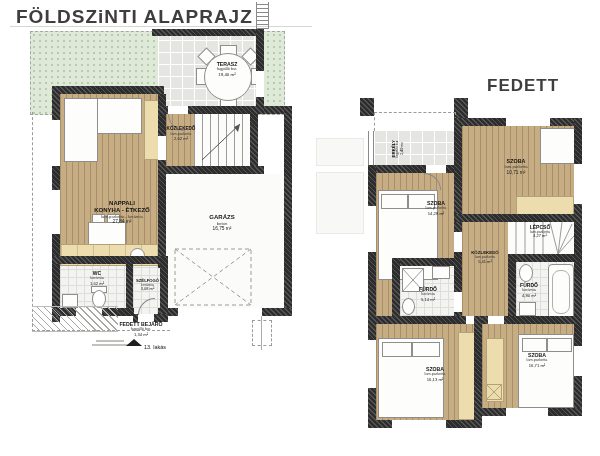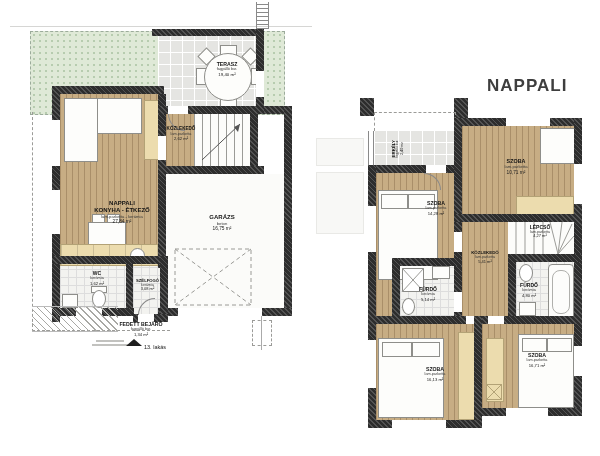--- a/index.html
+++ b/index.html
@@ -47,20 +47,21 @@
   .tri{position:absolute;width:0;height:0;border-left:8px solid transparent;border-right:8px solid transparent;border-bottom:7px solid #1e1e1e;}
   .vwrap{position:absolute;display:flex;align-items:center;justify-content:center;}
   .vrot{transform:rotate(-90deg);transform-origin:center;text-align:center;line-height:1.15;white-space:nowrap;}
   .caption{position:absolute;font-size:5.5px;color:#222;}
 </style>
 </head>
 <body>
 
 <div id="plan">
 
+  <div class="title" style="left:16px;top:6px;font-size:19px;">FÖLDSZiNTI ALAPRAJZ</div>
   <div class="thin" style="left:10px;top:26px;width:302px;height:1px;background:#d6d6d4;"></div>
 
   <div class="ghost" style="left:316px;top:138px;width:46px;height:26px;"></div>
   <div class="ghost" style="left:316px;top:172px;width:46px;height:60px;"></div>
 
   <div class="grass" style="left:30px;top:31px;width:253px;height:82px;"></div>
   <div class="a" style="left:32px;top:112px;width:1px;height:220px;border-left:1px dashed #9b9b98;"></div>
   <div class="a" style="left:32px;top:330px;width:138px;height:1px;border-top:1px dashed #9b9b98;"></div>
   <div class="ladder" style="left:256px;top:2px;width:11px;height:27px;"></div>
 
@@ -169,21 +170,21 @@
   </div>
 
   <div class="hatch" style="left:32px;top:306px;width:86px;height:24px;"></div>
   <div class="dashbox" style="left:252px;top:320px;width:18px;height:24px;"></div>
   <div class="thin" style="left:261px;top:316px;width:1px;height:34px;"></div>
   <div class="bar" style="left:96px;top:340px;width:28px;height:2px;"></div>
   <div class="bar" style="left:92px;top:344px;width:36px;height:2px;"></div>
   <div class="tri" style="left:126px;top:339px;"></div>
   <div class="caption" style="left:144px;top:344px;width:36px;">13. lakás</div>
 
-  <div class="title" style="left:487px;top:76px;font-size:17px;">NAPPALI</div>
+  <div class="title" style="left:487px;top:76px;font-size:17px;">FEDETT</div>
 
   <div class="wall" style="left:360px;top:98px;width:14px;height:18px;"></div>
   <div class="wall" style="left:454px;top:98px;width:14px;height:20px;"></div>
   <div class="dashbox" style="left:374px;top:112px;width:80px;height:18px;border-bottom:none;"></div>
 
   <div class="gtile" style="left:374px;top:131px;width:80px;height:36px;"></div>
   <div class="a" style="left:368px;top:131px;width:4px;height:36px;border-left:1px solid #8a8a8a;border-right:1px solid #8a8a8a;"></div>
   <div class="vwrap" style="left:388px;top:131px;width:20px;height:36px;">
     <div class="vrot">
       <div class="rn" style="font-size:4.4px;">ERKÉLY</div>

